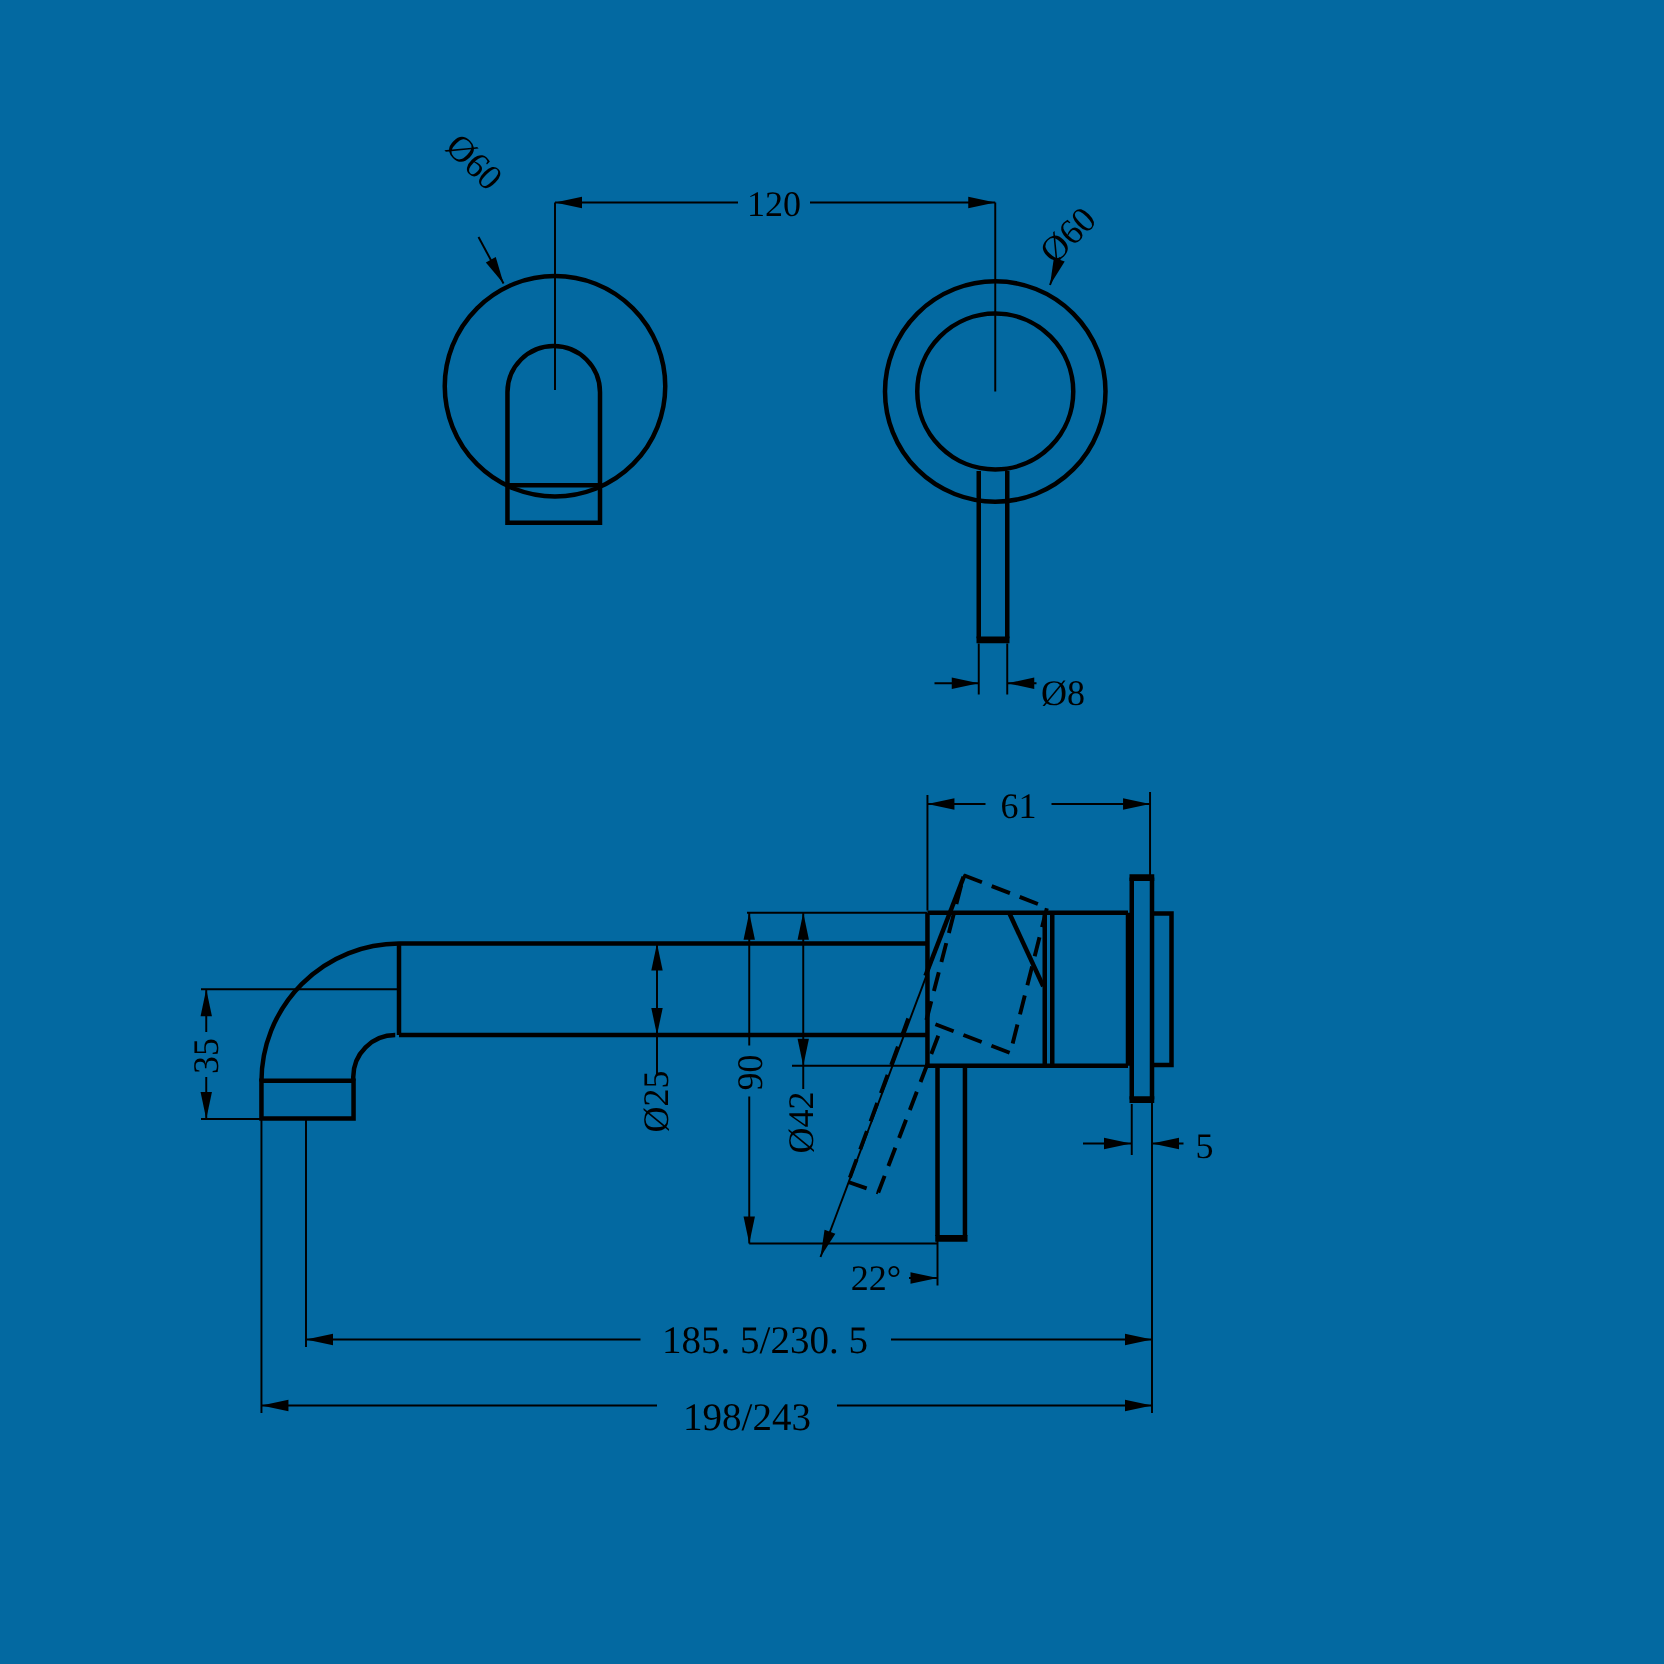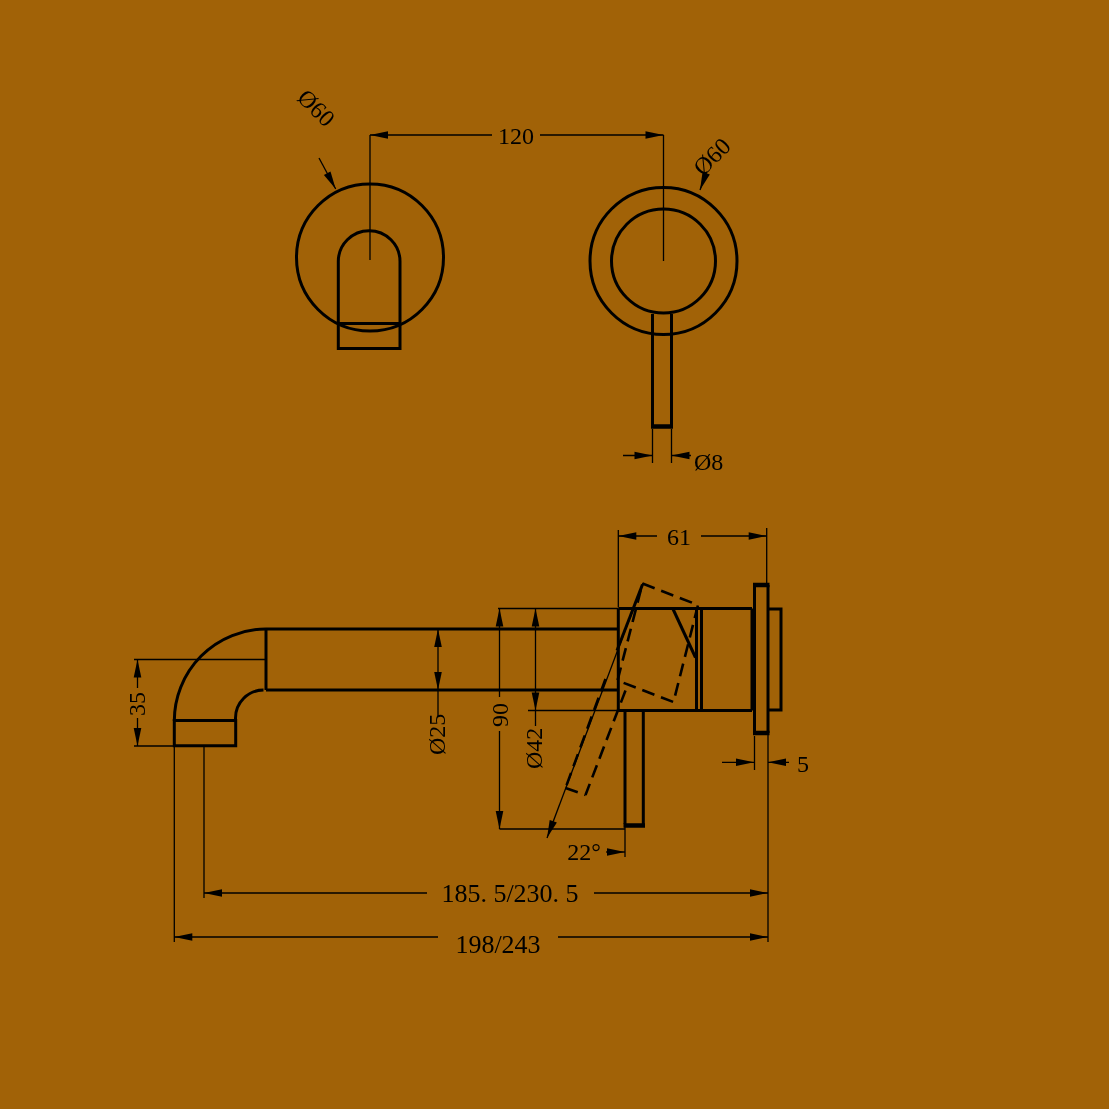--- a/index.html
+++ b/index.html
@@ -1,16 +1,16 @@
 <!DOCTYPE html>
 <html><head>
 <meta charset="utf-8">
 <style>
   html,body{margin:0;padding:0;background:#ffffff;}
-  .stage{position:relative;width:1109px;height:1109px;background:#a16207;overflow:hidden;}
+  .stage{position:relative;width:1109px;height:1109px;background:#0369a1;overflow:hidden;}
   svg{position:absolute;left:0;top:0;}
   .obj{stroke:#000;stroke-width:3;fill:none;stroke-linejoin:miter;stroke-linecap:butt;}
   .obj4{stroke:#000;stroke-width:4.5;fill:none;stroke-linecap:butt;}
   .thin{stroke:#000;stroke-width:1.3;fill:none;stroke-linecap:butt;}
   .dash{stroke:#000;stroke-width:2.6;fill:none;stroke-dasharray:13 7;stroke-linejoin:miter;}
   .arr{fill:#000;stroke:none;}
   text{font-family:"Liberation Serif","DejaVu Serif",serif;font-size:24px;fill:#000;}
   .big{font-size:26px;}
 </style>
 </head>

